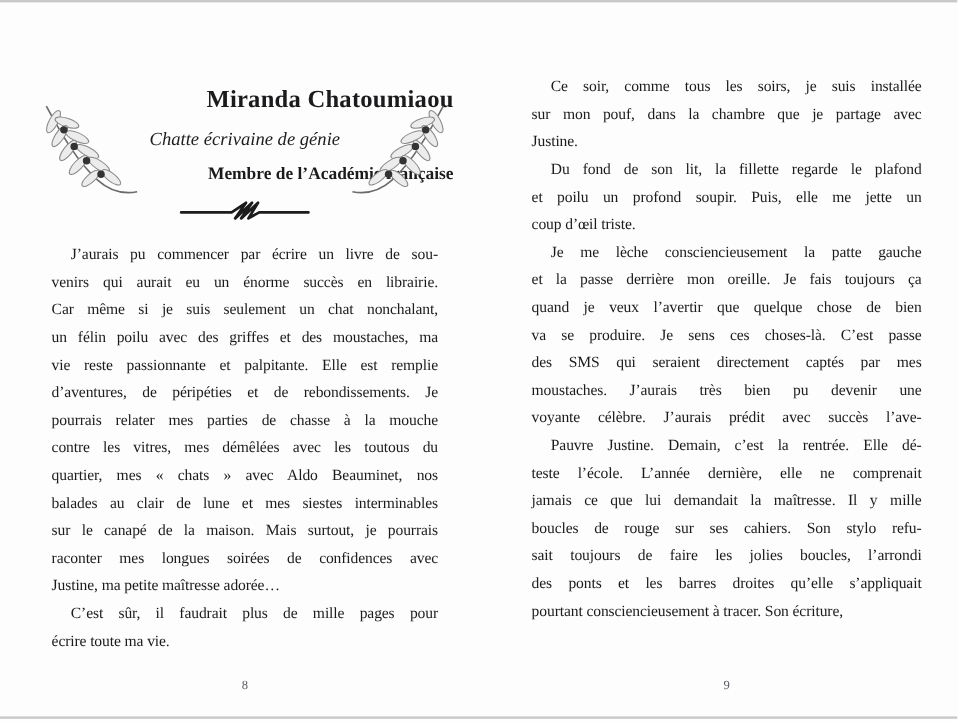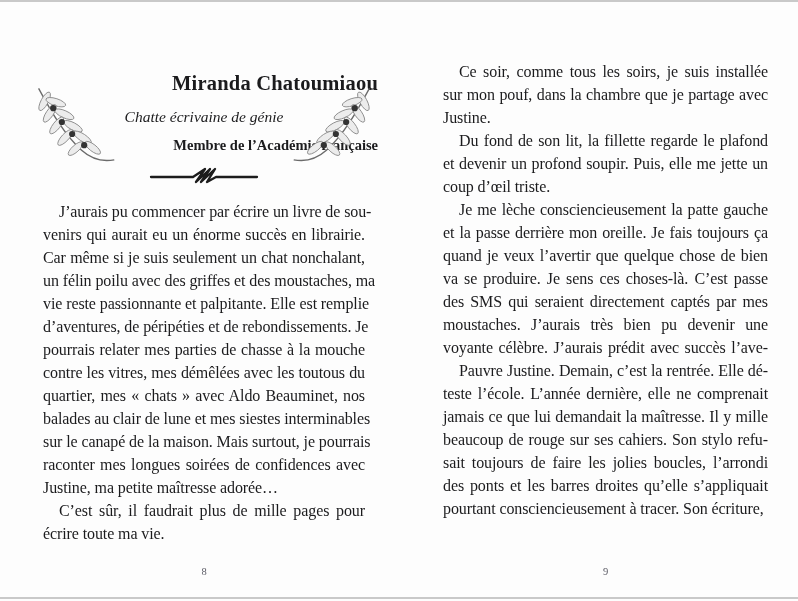--- a/index.html
+++ b/index.html
@@ -83,21 +83,21 @@
     transform: translateX(-50%);
     width: 110px;
     height: 20px;
   }
 
   
   .body-text {
     position: absolute;
     left: 0;
     width: 100%;
-    font-size: 16px;
+    font-size: 13px;
     line-height: 23px;
     letter-spacing: -0.1px;
   }
   .page.left  .body-text { top: 200px; font-family: Liberation Serif, serif; }
   .page.right .body-text { top: 60px; }
 
   .para { margin: 0; }
   .bline {
     white-space: nowrap;
     text-align: justify;
@@ -203,37 +203,37 @@
 
   <div class="page right">
     <div class="body-text">
         <div class="para">
           <div class="bline first">Ce soir, comme tous les soirs, je suis installée</div>
           <div class="bline">sur mon pouf, dans la chambre que je partage avec</div>
           <div class="bline last">Justine.</div>
         </div>
         <div class="para">
           <div class="bline first">Du fond de son lit, la fillette regarde le plafond</div>
-          <div class="bline">et devenir un profond soupir. Puis, elle me jette un</div>
+          <div class="bline">et poilu un profond soupir. Puis, elle me jette un</div>
           <div class="bline last">coup d’œil triste.</div>
         </div>
         <div class="para">
           <div class="bline first">Je me lèche consciencieusement la patte gauche</div>
           <div class="bline">et la passe derrière mon oreille. Je fais toujours ça</div>
           <div class="bline">quand je veux l’avertir que quelque chose de bien</div>
           <div class="bline">va se produire. Je sens ces choses-là. C’est passe</div>
           <div class="bline">des SMS qui seraient directement captés par mes</div>
           <div class="bline">moustaches. J’aurais très bien pu devenir une</div>
           <div class="bline">voyante célèbre. J’aurais prédit avec succès l’ave-</div>
         </div>
         <div class="para">
           <div class="bline first">Pauvre Justine. Demain, c’est la rentrée. Elle dé-</div>
           <div class="bline">teste l’école. L’année dernière, elle ne comprenait</div>
           <div class="bline">jamais ce que lui demandait la maîtresse. Il y mille</div>
-          <div class="bline">beaucoup de rouge sur ses cahiers. Son stylo refu-</div>
+          <div class="bline">boucles de rouge sur ses cahiers. Son stylo refu-</div>
           <div class="bline">sait toujours de faire les jolies boucles, l’arrondi</div>
           <div class="bline">des ponts et les barres droites qu’elle s’appliquait</div>
           <div class="bline last">pourtant consciencieusement à tracer. Son écriture,</div>
         </div>
       </div>
 
     <div class="folio">9</div>
   </div>
 
   <div class="edge-line bottom"></div>

